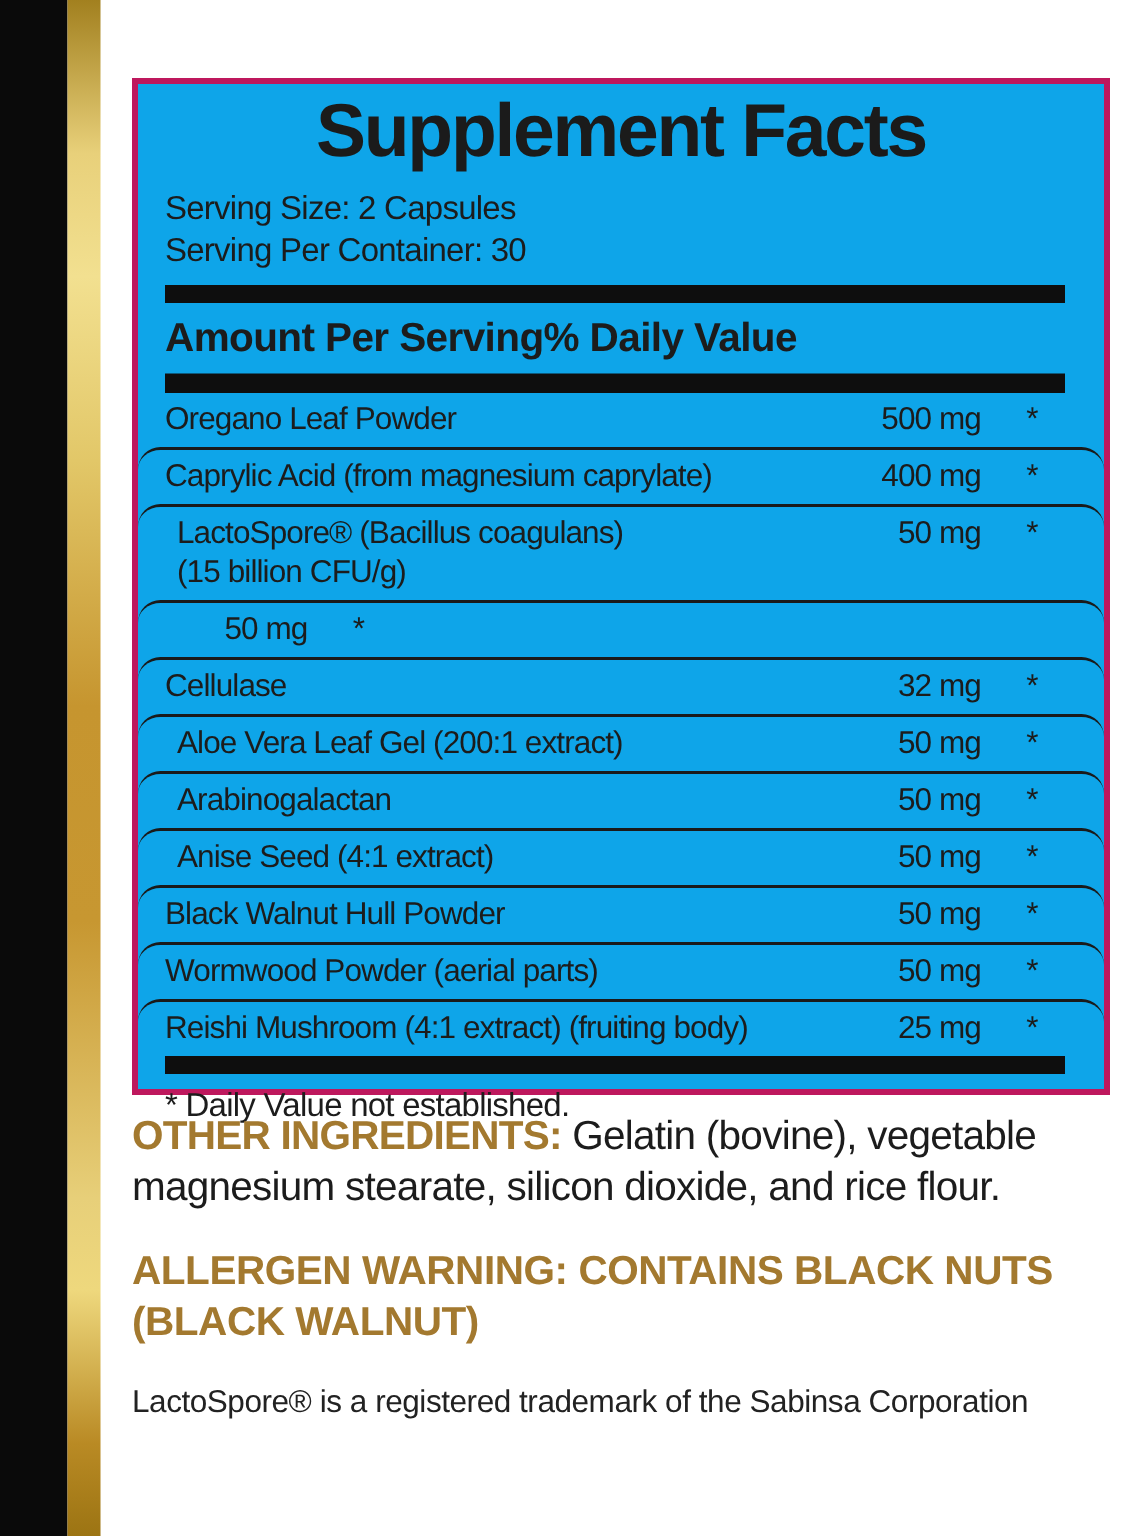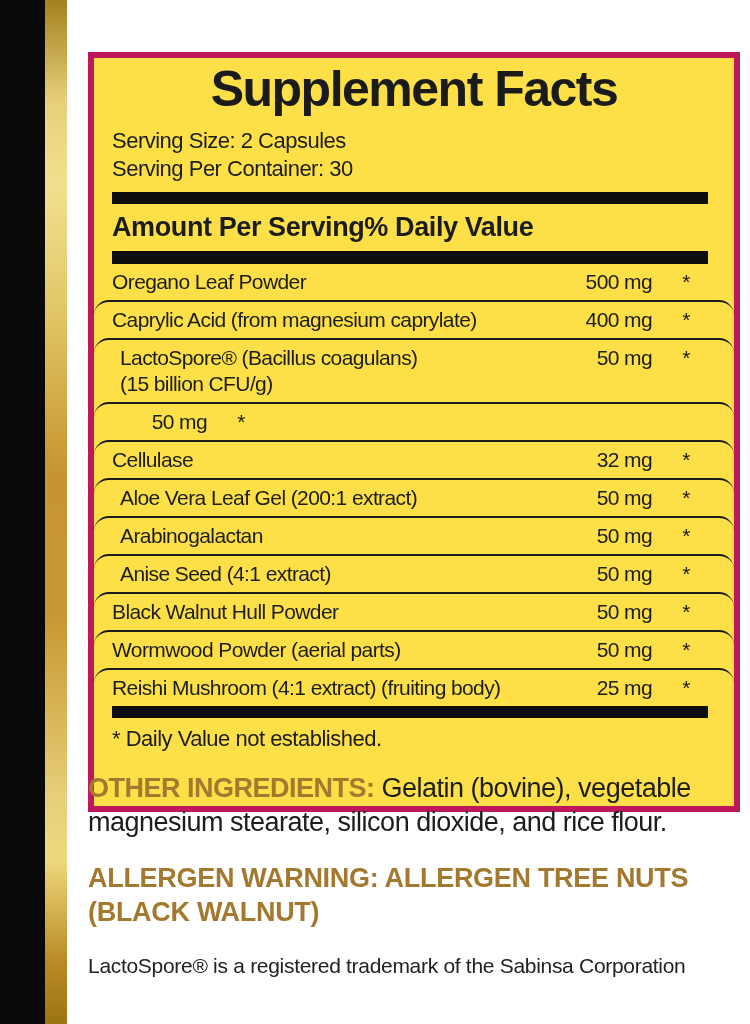--- a/index.html
+++ b/index.html
@@ -15,22 +15,22 @@
   }
   .stripe-gold{
     position:absolute;left:45px;top:0;width:22px;height:1024px;
     background:linear-gradient(180deg,
       #a2801f 0%, #e8d07a 10%, #f2e090 18%, #e2c768 30%,
       #c6952f 46%, #c79731 60%, #e7cf79 78%, #eed87d 84%,
       #b98a24 94%, #9c7413 100%);
   }
   
   .facts-box{
-    position:absolute;left:88px;top:52px;width:652px;height:760px;
-    box-sizing:border-box;border:6px solid #be185d;background:#fde047;
+    position:absolute;left:88px;top:52px;width:652px;height:678px;
+    box-sizing:border-box;border:4px solid #be185d;background:#0ea5e9;
   }
   .facts-title{
     margin:4px 0 0 0;text-align:center;
     font-size:50px;line-height:1.1;font-weight:bold;letter-spacing:-1.5px;
     color:#1b1b1b;
   }
   .serving-block{margin:10px 26px 0 18px;}
   .serving-line{font-size:22px;line-height:1.25;letter-spacing:-0.5px;font-weight:500;}
   .thick-bar{height:12px;background:#0e0e0e;margin:0 26px 0 18px;}
   .thick-bar.first{margin-top:10px;}
@@ -48,21 +48,21 @@
   }
   .row + .row{border-top:2px solid #1a1a1a;border-radius:15px;}
   .row-name{flex:1 1 auto;white-space:nowrap;}
   .row.indent .row-name{padding-left:8px;}
   .row-name .line2{white-space:nowrap;}
   .row-amount{flex:0 0 95px;text-align:right;padding-right:12px;white-space:nowrap;}
   .row-dv{flex:0 0 44px;text-align:center;}
   .footnote{margin:8px 26px 0 18px;font-size:22px;line-height:1.2;letter-spacing:-0.5px;}
   
   .below{
-    position:absolute;left:88px;top:771px;width:662px;
+    position:absolute;left:88px;top:740px;width:662px;
   }
   .other-ingredients{
     margin:0;font-size:27px;line-height:1.26;letter-spacing:-0.5px;color:#1c1c1c;
   }
   .gold-label{font-weight:bold;color:#a3792f;}
   .allergen{
     margin:22px 0 0 0;font-size:27px;line-height:1.26;letter-spacing:-0.3px;
     font-weight:bold;color:#a3792f;
   }
   .trademark{
@@ -191,15 +191,15 @@
 
   <div class="thick-bar"></div>
 
   <div class="footnote">* Daily Value not established.</div>
 </div>
 
 <div class="below">
   <p class="other-ingredients">
     <span class="gold-label">OTHER INGREDIENTS:</span><span> Gelatin (bovine), vegetable magnesium stearate, silicon dioxide, and rice flour.</span>
   </p>
-  <p class="allergen">ALLERGEN WARNING: ALLERGEN TREE NUTS (BLACK WALNUT)</p>
+  <p class="allergen">ALLERGEN WARNING: CONTAINS BLACK NUTS (BLACK WALNUT)</p>
   <p class="trademark">LactoSpore® is a registered trademark of the Sabinsa Corporation</p>
 </div>
 
 </body></html>

